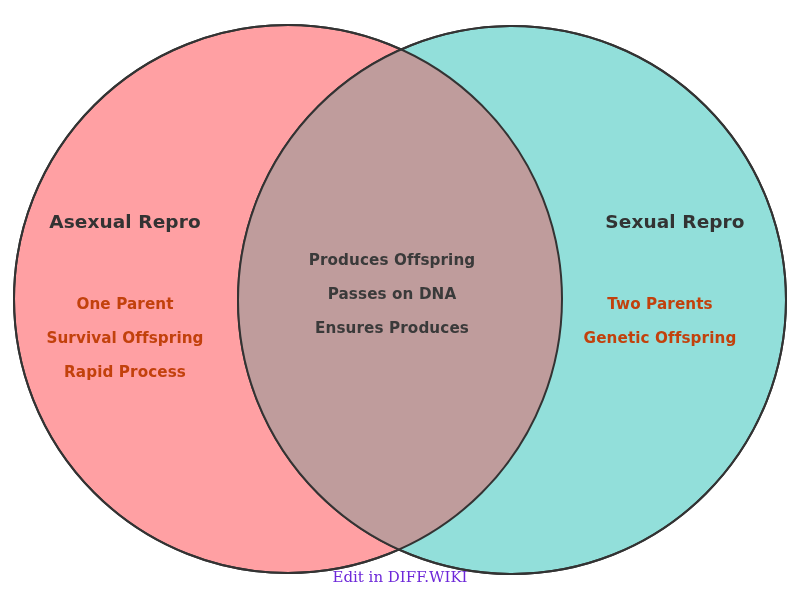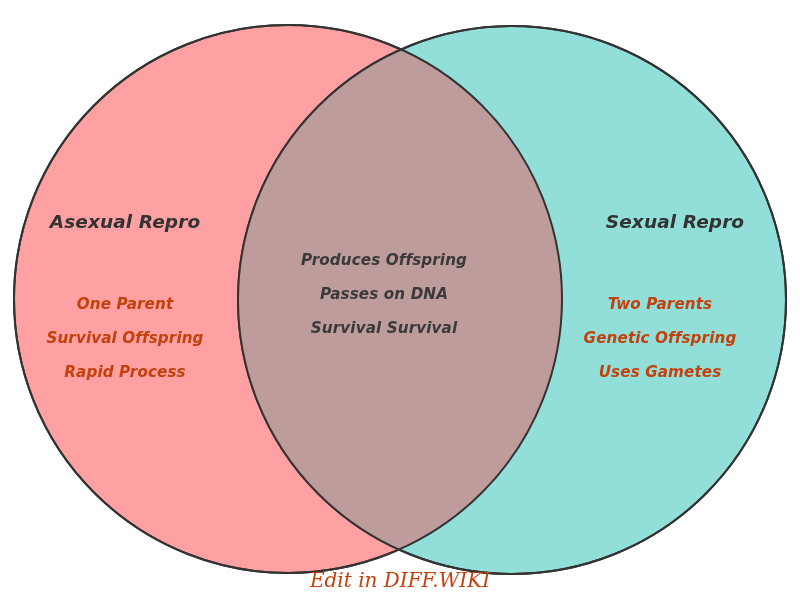--- a/index.html
+++ b/index.html
@@ -27,21 +27,20 @@
     width: 800px;
     height: 600px;
   }
   .text-layer {
     position: absolute;
     left: 0;
     top: 0;
     width: 800px;
     height: 600px;
     pointer-events: none;
-    font-style: italic;
   }
   .text-layer > * { pointer-events: auto; }
 
   .set-title {
     position: absolute;
     text-align: center;
     font-weight: bold;
     font-size: 18.5px;
     color: #333333;
     letter-spacing: 0.1px;
@@ -57,32 +56,32 @@
   .item-list .item {
     font-weight: bold;
     font-size: 15.2px;
     color: #c2410c;
     white-space: nowrap;
     line-height: 34px;
     letter-spacing: 0.1px;
   }
   #list-left   { left: 0px;   top: 287px; width: 250px; }
   #list-right  { left: 535px; top: 287px; width: 250px; }
-  #list-center { left: 274px; top: 243px; width: 220px; }
+  #list-center { left: 282px; top: 243px; width: 220px; }
   #list-center .item { color: #3a3a3a; }
 
   #footer-watermark {
     position: absolute;
     left: 0;
     top: 568px;
     width: 800px;
     text-align: center;
     font-family: "DejaVu Serif", "Liberation Serif", serif;
-    font-size: 20px;
-    color: #c2410c;
+    font-size: 15px;
+    color: #6d28d9;
     white-space: nowrap;
   }
 </style>
 </head>
 <body>
 
 <div id="venn-stage">
 
   <svg id="venn-svg" viewBox="0 0 800 600">
     <defs>
@@ -111,25 +110,24 @@
 
     <div class="item-list" id="list-left">
       <div class="item">One Parent</div>
       <div class="item">Survival Offspring</div>
       <div class="item">Rapid Process</div>
     </div>
 
     <div class="item-list" id="list-center">
       <div class="item">Produces Offspring</div>
       <div class="item">Passes on DNA</div>
-      <div class="item">Survival Survival</div>
+      <div class="item">Ensures Produces</div>
     </div>
 
     <div class="item-list" id="list-right">
       <div class="item">Two Parents</div>
       <div class="item">Genetic Offspring</div>
-      <div class="item">Uses Gametes</div>
     </div>
 
     <div id="footer-watermark">Edit in DIFF.WIKI</div>
 
   </div>
 </div>
 
 </body></html>

